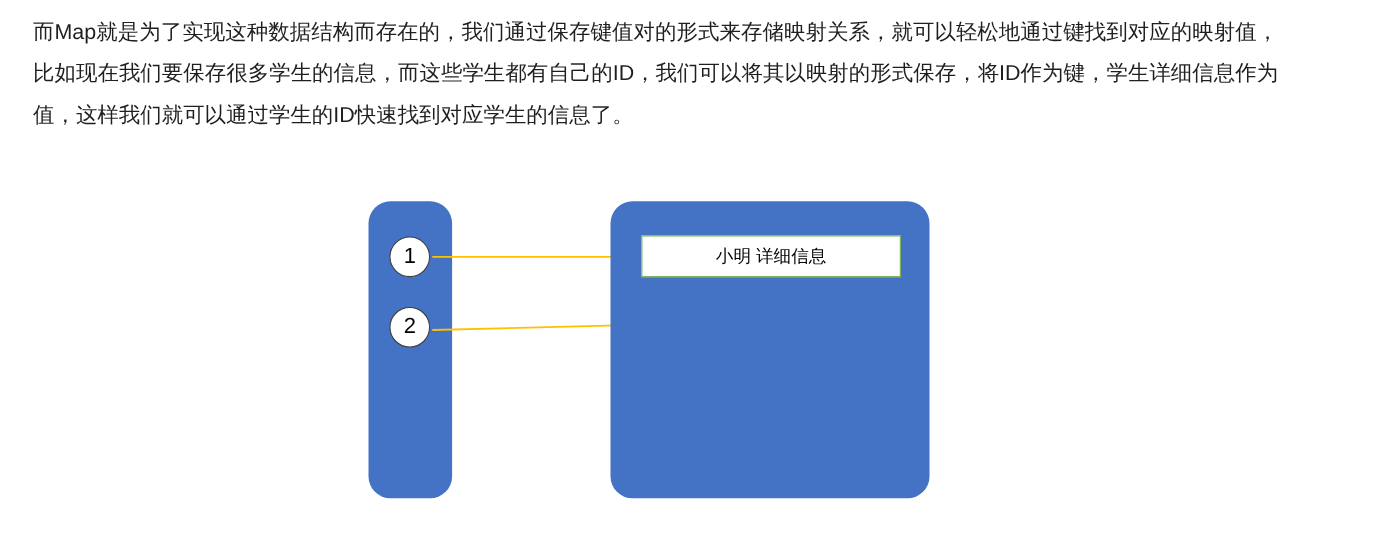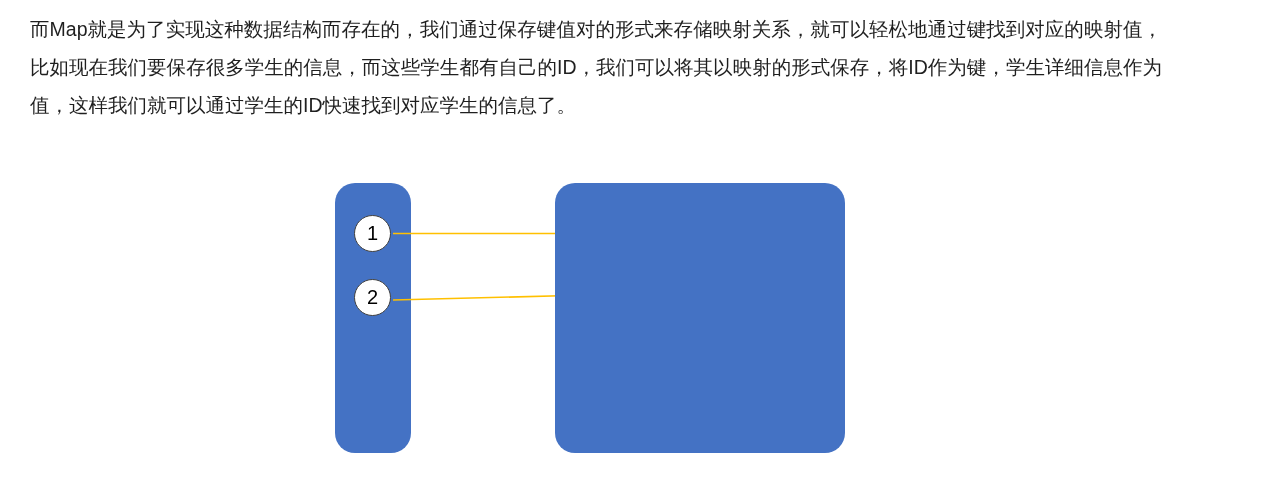--- a/index.html
+++ b/index.html
@@ -88,15 +88,18 @@
       <marker id="arrowhead" markerWidth="10" markerHeight="8" refX="9" refY="4" orient="auto" markerUnits="userSpaceOnUse">
         <path d="M0,0 L10,4 L0,8 z" fill="#FFC000"></path>
       </marker>
     </defs>
     <line x1="2" y1="50.5" x2="179" y2="50.5" stroke-width="1.6" marker-end="url(#arrowhead)" stroke="#FFC000"></line>
     <line x1="2" y1="117" x2="179" y2="112.5" stroke-width="1.6" marker-end="url(#arrowhead)" stroke="#FFC000"></line>
   </svg>
 
   <div class="value-container" style="background-color: rgb(68, 114, 196);"></div>
 
+  <div class="value-box v1" style="border-color: rgb(112, 173, 71);">
+    <span>小明 详细信息</span>
+  </div>
 
 
 </div>
 
 </body></html>

